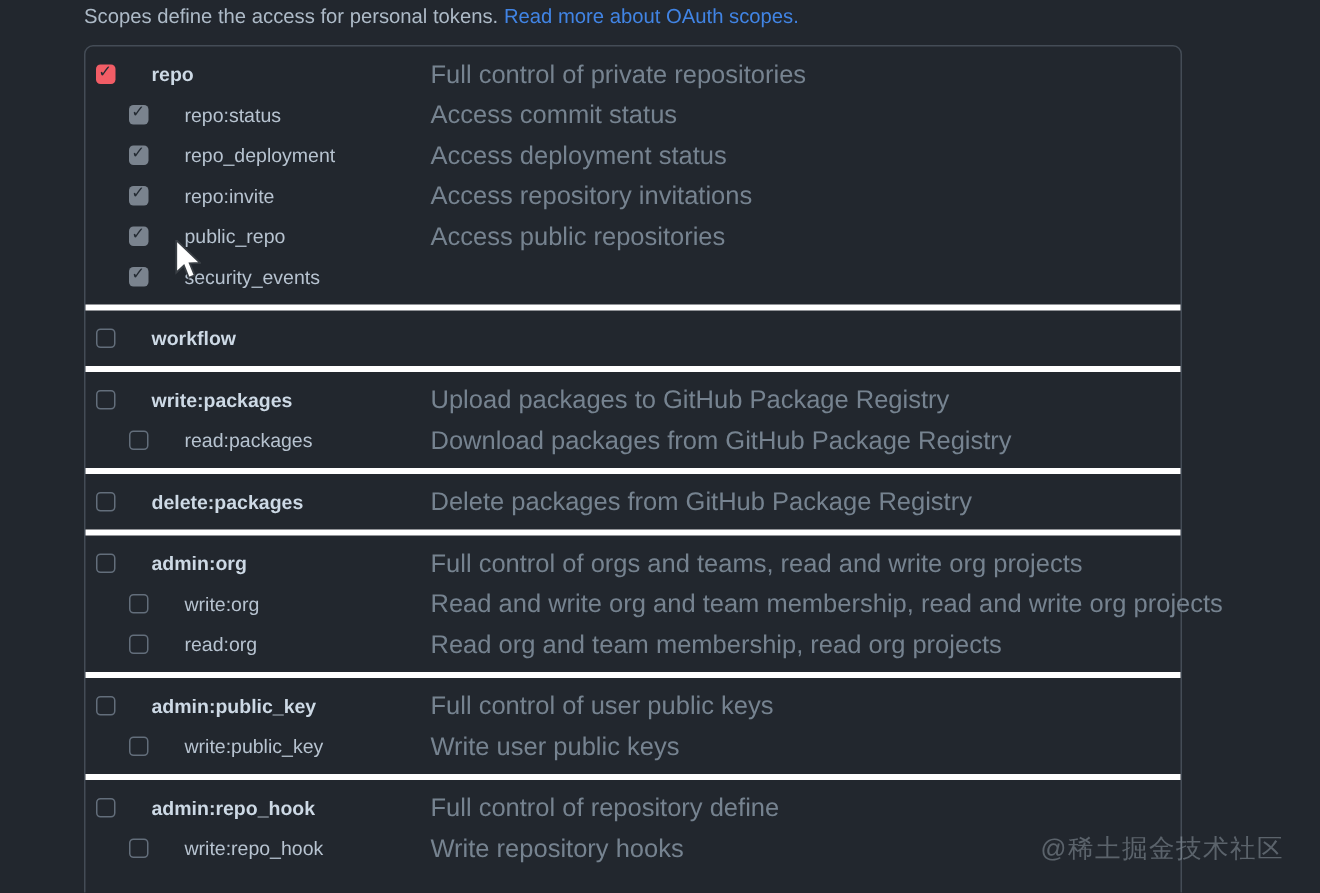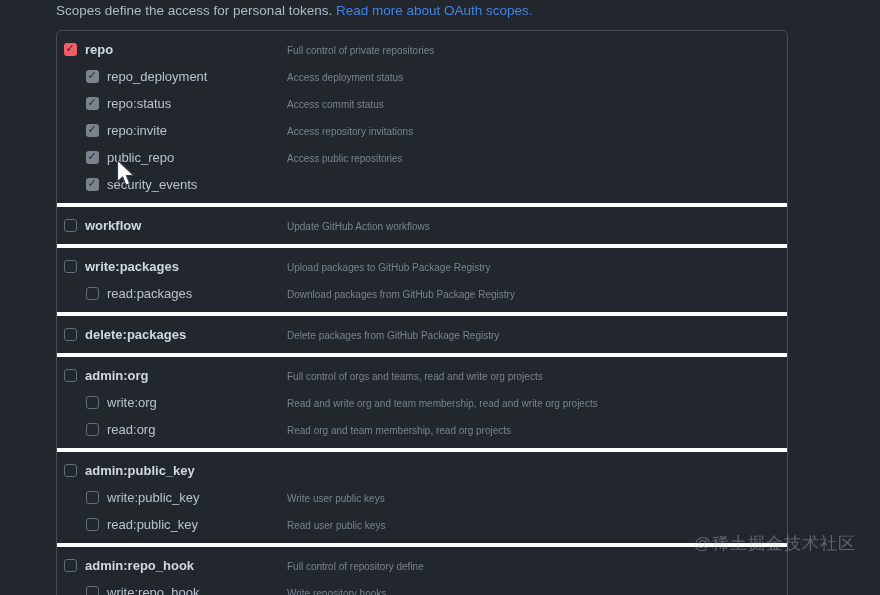--- a/index.html
+++ b/index.html
@@ -36,20 +36,21 @@
   }
   .scope-group + .scope-group {
     border-top: 4px solid #ffffff;
   }
   .scope-row {
     position: relative;
     height: 27px;
     display: flex;
     align-items: center;
     padding-left: 7px;
+    gap: 16px;
   }
   .scope-row.sub { padding-left: 29px; }
   .checkbox {
     width: 13px; height: 13px;
     flex: 0 0 13px;
     border-radius: 3px;
     border: 1px solid #636e7b;
     background: transparent;
     margin-right: 8px;
     position: relative;
@@ -79,28 +80,28 @@
   }
   .scope-row.top .scope-label {
     font-weight: bold;
     color: #cdd9e5;
   }
   .scope-desc {
     position: absolute;
     left: 230px;
     top: 50%;
     transform: translateY(-50%);
-    font-size: 10px;
+    font-size: 17px;
     color: #768390;
     white-space: nowrap;
   }
   .watermark {
     position: absolute;
     right: 24px;
-    top: 532px;
+    top: 554px;
     font-size: 17px;
     color: rgba(185, 196, 208, 0.38);
     letter-spacing: 1px;
     z-index: 5;
     pointer-events: none;
   }
   .cursor {
     position: absolute;
     left: 116px;
     top: 160px;
@@ -117,48 +118,47 @@
 
 <div class="scopes-container" id="scopes-container">
     <div class="scope-group">
       <div class="scope-row top">
         <span class="checkbox checked accent"></span>
         <span class="scope-label">repo</span>
         <span class="scope-desc">Full control of private repositories</span>
       </div>
       <div class="scope-row sub">
         <span class="checkbox checked"></span>
+        <span class="scope-label">repo:status</span>
+        <span class="scope-desc">Access commit status</span>
+      </div>
+      <div class="scope-row sub">
+        <span class="checkbox checked"></span>
         <span class="scope-label">repo_deployment</span>
         <span class="scope-desc">Access deployment status</span>
       </div>
       <div class="scope-row sub">
         <span class="checkbox checked"></span>
-        <span class="scope-label">repo:status</span>
-        <span class="scope-desc">Access commit status</span>
-      </div>
-      <div class="scope-row sub">
-        <span class="checkbox checked"></span>
         <span class="scope-label">repo:invite</span>
         <span class="scope-desc">Access repository invitations</span>
       </div>
       <div class="scope-row sub">
         <span class="checkbox checked"></span>
         <span class="scope-label">public_repo</span>
         <span class="scope-desc">Access public repositories</span>
       </div>
       <div class="scope-row sub">
         <span class="checkbox checked"></span>
         <span class="scope-label">security_events</span>
       </div>
     </div>
     <div class="scope-group">
       <div class="scope-row top">
         <span class="checkbox"></span>
         <span class="scope-label">workflow</span>
-        <span class="scope-desc">Update GitHub Action workflows</span>
       </div>
     </div>
     <div class="scope-group">
       <div class="scope-row top">
         <span class="checkbox"></span>
         <span class="scope-label">write:packages</span>
         <span class="scope-desc">Upload packages to GitHub Package Registry</span>
       </div>
       <div class="scope-row sub">
         <span class="checkbox"></span>
@@ -187,30 +187,26 @@
       <div class="scope-row sub">
         <span class="checkbox"></span>
         <span class="scope-label">read:org</span>
         <span class="scope-desc">Read org and team membership, read org projects</span>
       </div>
     </div>
     <div class="scope-group">
       <div class="scope-row top">
         <span class="checkbox"></span>
         <span class="scope-label">admin:public_key</span>
+        <span class="scope-desc">Full control of user public keys</span>
       </div>
       <div class="scope-row sub">
         <span class="checkbox"></span>
         <span class="scope-label">write:public_key</span>
         <span class="scope-desc">Write user public keys</span>
-      </div>
-      <div class="scope-row sub">
-        <span class="checkbox"></span>
-        <span class="scope-label">read:public_key</span>
-        <span class="scope-desc">Read user public keys</span>
       </div>
     </div>
     <div class="scope-group">
       <div class="scope-row top">
         <span class="checkbox"></span>
         <span class="scope-label">admin:repo_hook</span>
         <span class="scope-desc">Full control of repository define</span>
       </div>
       <div class="scope-row sub">
         <span class="checkbox"></span>

